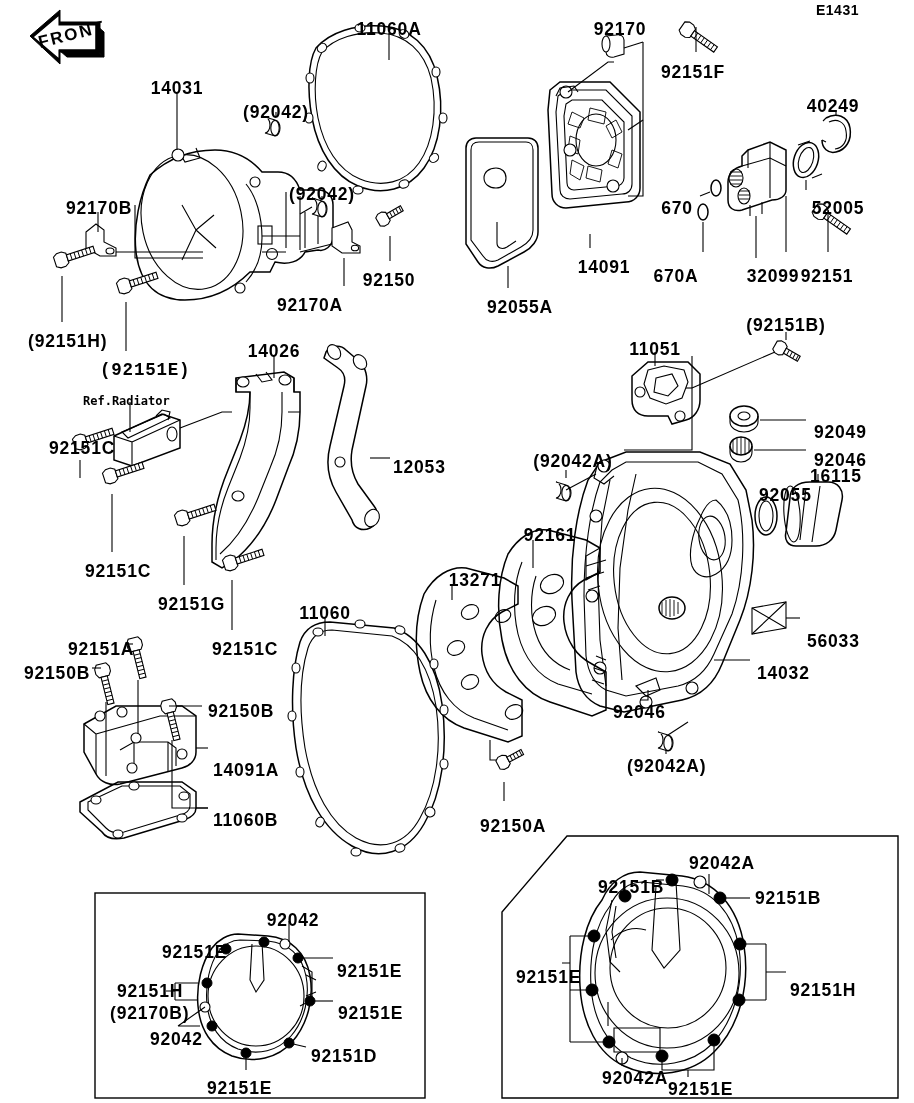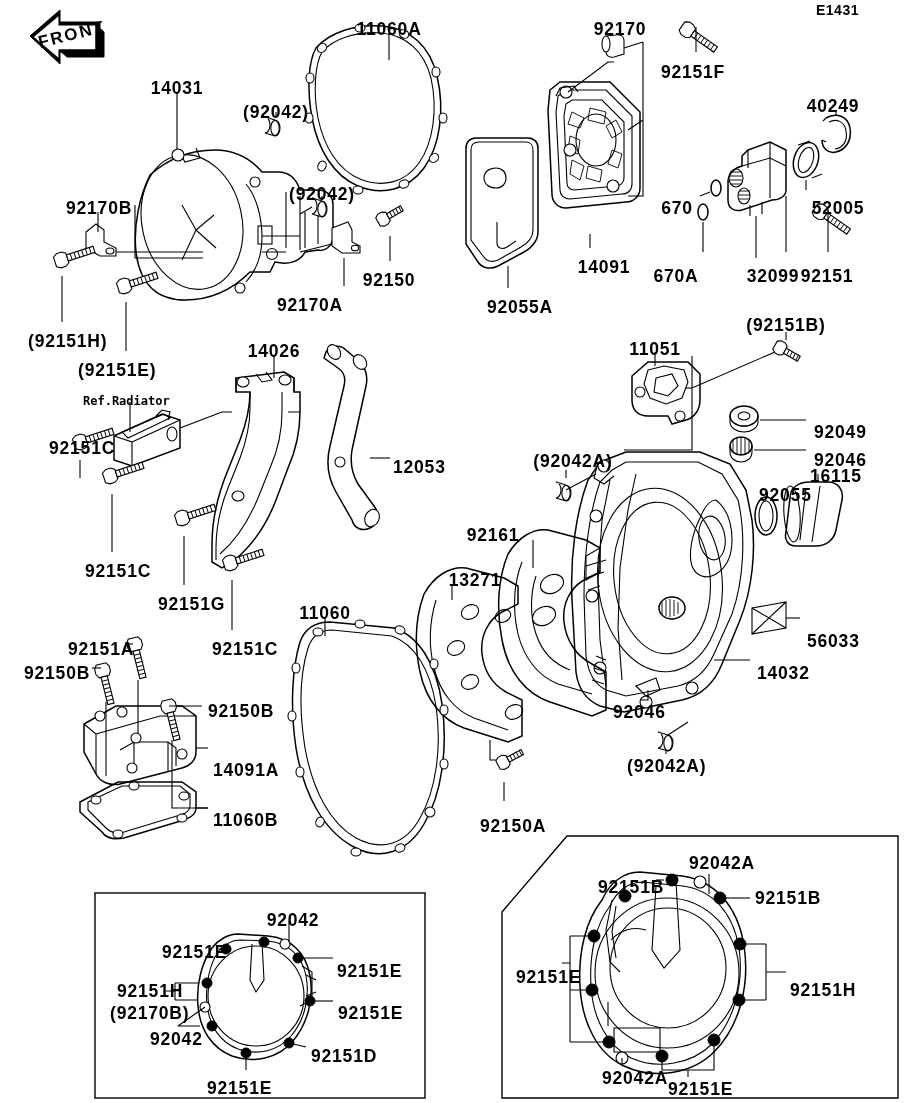--- a/index.html
+++ b/index.html
@@ -596,21 +596,21 @@
     </g>
 
   </svg>
 
   <div id="labels">
       <div class="lbl ctr" style="left: 177px; top: 80px;">14031</div>
       <div class="lbl ctr" style="left: 276px; top: 104px;">(92042)</div>
       <div class="lbl ctr" style="left: 322px; top: 186px;">(92042)</div>
       <div class="lbl" style="left: 66px; top: 200px;">92170B</div>
       <div class="lbl" style="left: 28px; top: 333px;">(92151H)</div>
-      <div class="lbl" style="left: 78px; top: 362px;">(92151E)</div>
+      <div class="lbl" style="left: 100px; top: 362px; font-family: Liberation Mono, monospace;">(92151E)</div>
       <div class="lbl ctr" style="left: 310px; top: 297px;">92170A</div>
       <div class="lbl ctr" style="left: 389px; top: 272px;">92150</div>
       <div class="lbl ctr" style="left: 389px; top: 21px;">11060A</div>
       <div class="lbl ctr" style="left: 620px; top: 21px;">92170</div>
       <div class="lbl ctr" style="left: 693px; top: 64px;">92151F</div>
       <div class="lbl ctr" style="left: 604px; top: 259px;">14091</div>
       <div class="lbl ctr" style="left: 520px; top: 299px;">92055A</div>
       <div class="lbl ctr" style="left: 833px; top: 98px;">40249</div>
       <div class="lbl ctr" style="left: 838px; top: 200px;">52005</div>
       <div class="lbl ctr" style="left: 677px; top: 200px;">670</div>
@@ -624,21 +624,21 @@
       <div class="lbl" style="left: 158px; top: 596px;">92151G</div>
       <div class="lbl" style="left: 212px; top: 641px;">92151C</div>
       <div class="lbl" style="left: 393px; top: 459px;">12053</div>
       <div class="lbl ctr" style="left: 655px; top: 341px;">11051</div>
       <div class="lbl ctr" style="left: 786px; top: 317px;">(92151B)</div>
       <div class="lbl" style="left: 814px; top: 424px;">92049</div>
       <div class="lbl" style="left: 814px; top: 452px;">92046</div>
       <div class="lbl" style="left: 810px; top: 468px;">16115</div>
       <div class="lbl" style="left: 759px; top: 487px;">92055</div>
       <div class="lbl ctr" style="left: 573px; top: 453px;">(92042A)</div>
-      <div class="lbl ctr" style="left: 493px; top: 527px;">92161</div>
+      <div class="lbl ctr" style="left: 550px; top: 527px;">92161</div>
       <div class="lbl" style="left: 807px; top: 633px;">56033</div>
       <div class="lbl" style="left: 757px; top: 665px; text-align: center;">14032</div>
       <div class="lbl" style="left: 613px; top: 704px;">92046</div>
       <div class="lbl" style="left: 627px; top: 758px;">(92042A)</div>
       <div class="lbl ctr" style="left: 440px; top: 572px; margin-left: 35px;">13271</div>
       <div class="lbl ctr" style="left: 325px; top: 605px;">11060</div>
       <div class="lbl" style="left: 480px; top: 818px;">92150A</div>
       <div class="lbl" style="left: 68px; top: 641px;">92151A</div>
       <div class="lbl" style="left: 24px; top: 665px;">92150B</div>
       <div class="lbl" style="left: 208px; top: 703px;">92150B</div>

